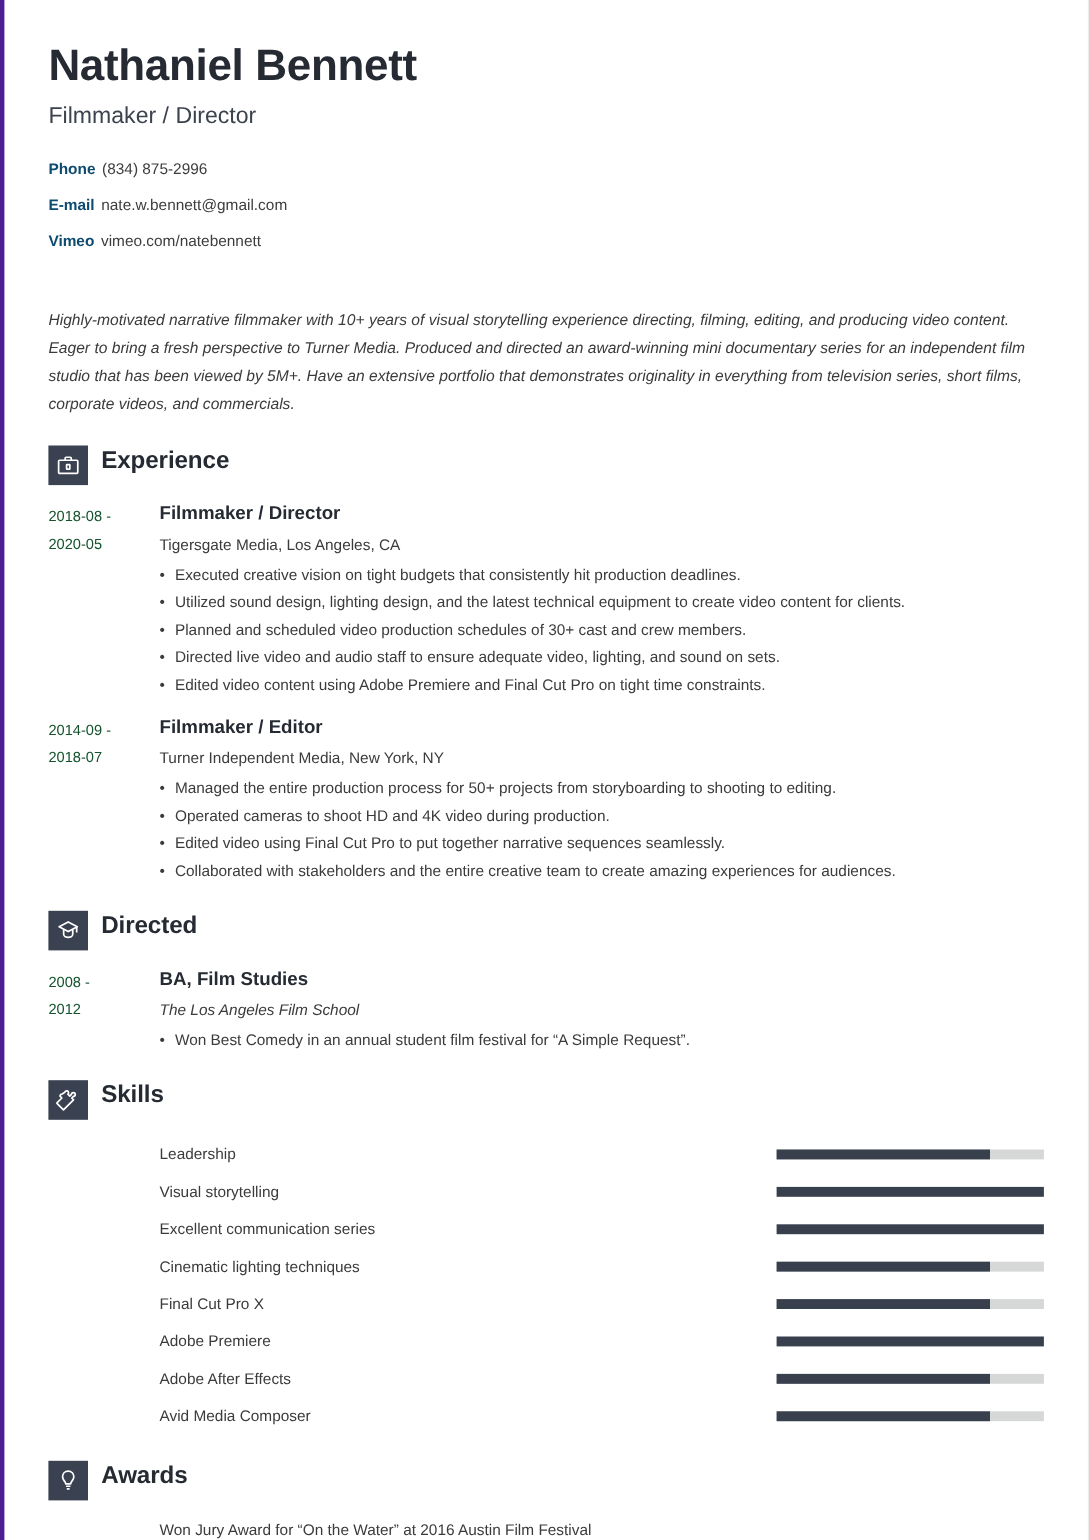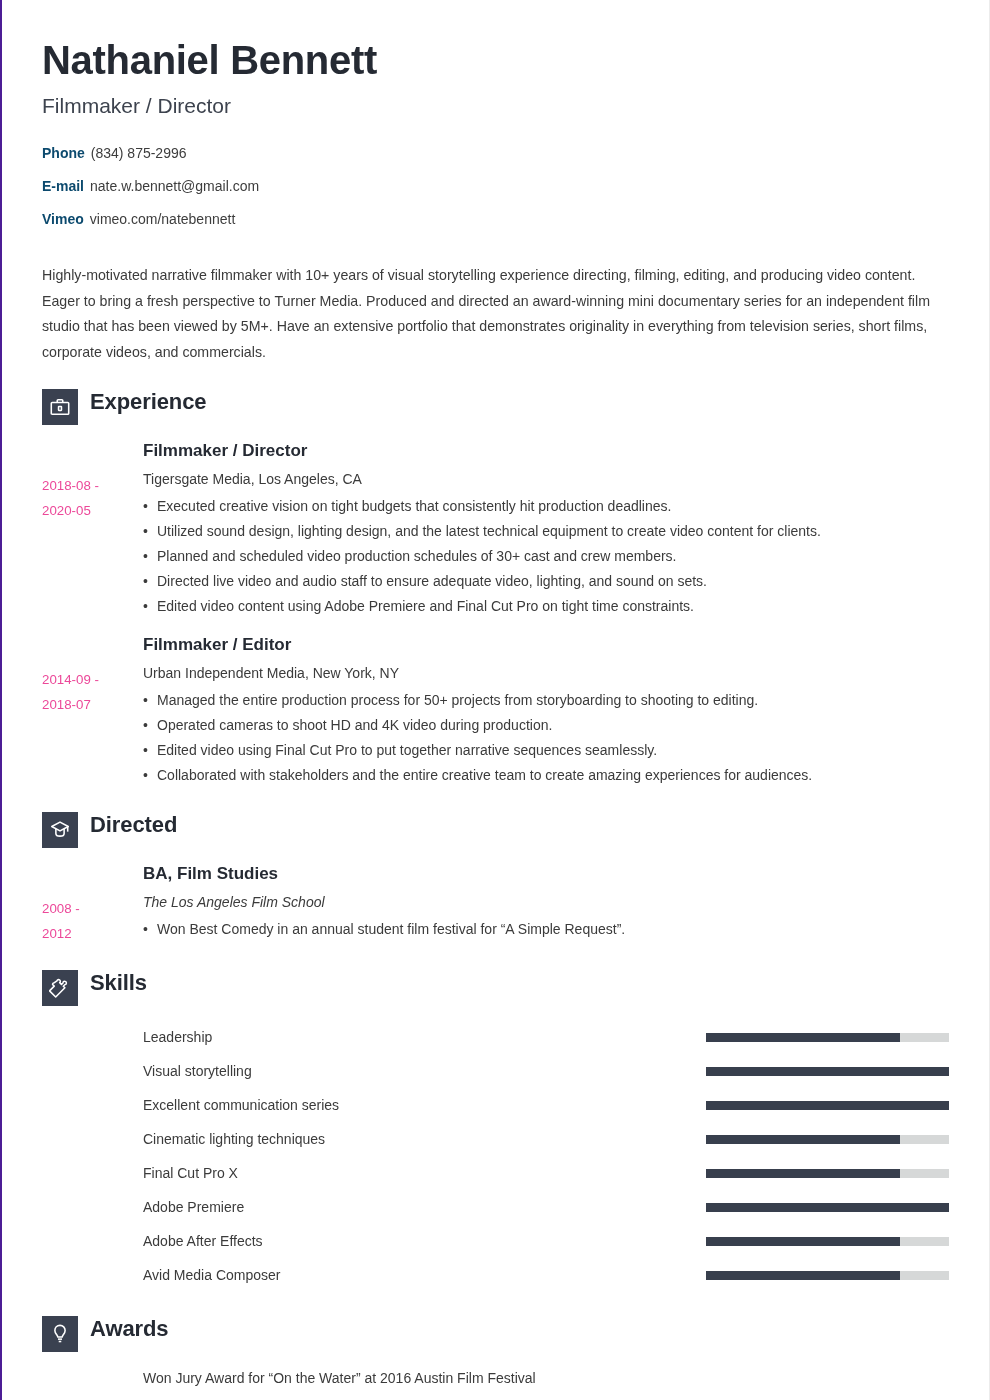--- a/index.html
+++ b/index.html
@@ -7,21 +7,21 @@
     width: 990px; height: 1400px;
     background: #ffffff;
     font-family: "Liberation Sans", sans-serif;
     color: #3c3c3c;
     -webkit-font-smoothing: antialiased;
   }
   .page {
     position: relative;
     width: 990px; height: 1400px;
     background: #fff;
-    border-left: 2px solid #4c1d95;
+    border-left: 4px solid #4c1d95;
     border-right: 1px solid #ececec;
     padding: 0 40px;
     overflow: hidden;
   }
 
   
   .name {
     font-size: 40px;
     font-weight: bold;
     color: #252a33;
@@ -45,26 +45,27 @@
   }
   .contact-label {
     font-weight: bold;
     color: #0c4a6e;
     margin-right: 6px;
   }
   .contact-value { color: #3d3d3d; }
 
   
   .summary {
-    margin-top: 36px;
+    margin-top: 52px;
     font-size: 14.2px;
     line-height: 25.5px;
     color: #3b3b3b;
     max-width: 890px;
     text-align: left;
+    font-style: italic;
   }
 
   
   .section { margin-top: 24px; }
   .section-head {
     display: flex;
     align-items: flex-start;
     gap: 12px;
     margin-bottom: 14px;
   }
@@ -85,24 +86,23 @@
   }
 
   
   .entry {
     display: flex;
     margin-bottom: 14px;
   }
   .entry-dates {
     flex: 0 0 101px;
     font-size: 13.3px;
-    color: #ec4899;
+    color: #14532d;
     line-height: 25px;
     padding-top: 2px;
-    margin-top: 32px;
   }
   .entry-body { flex: 1 1 auto; }
   .entry-title {
     font-size: 17px;
     font-weight: bold;
     color: #252a33;
     line-height: 24px;
     margin-bottom: 5px;
   }
   .entry-sub {
@@ -215,21 +215,21 @@
       </div>
     </div>
 
     <div class="entry">
       <div class="entry-dates">
         <div>2014-09 -</div>
         <div>2018-07</div>
       </div>
       <div class="entry-body">
         <div class="entry-title">Filmmaker / Editor</div>
-        <div class="entry-sub">Urban Independent Media, New York, NY</div>
+        <div class="entry-sub">Turner Independent Media, New York, NY</div>
         <ul class="bullets">
           <li>Managed the entire production process for 50+ projects from storyboarding to shooting to editing.</li>
           <li>Operated cameras to shoot HD and 4K video during production.</li>
           <li>Edited video using Final Cut Pro to put together narrative sequences seamlessly.</li>
           <li>Collaborated with stakeholders and the entire creative team to create amazing experiences for audiences.</li>
         </ul>
       </div>
     </div>
   </div>
 

